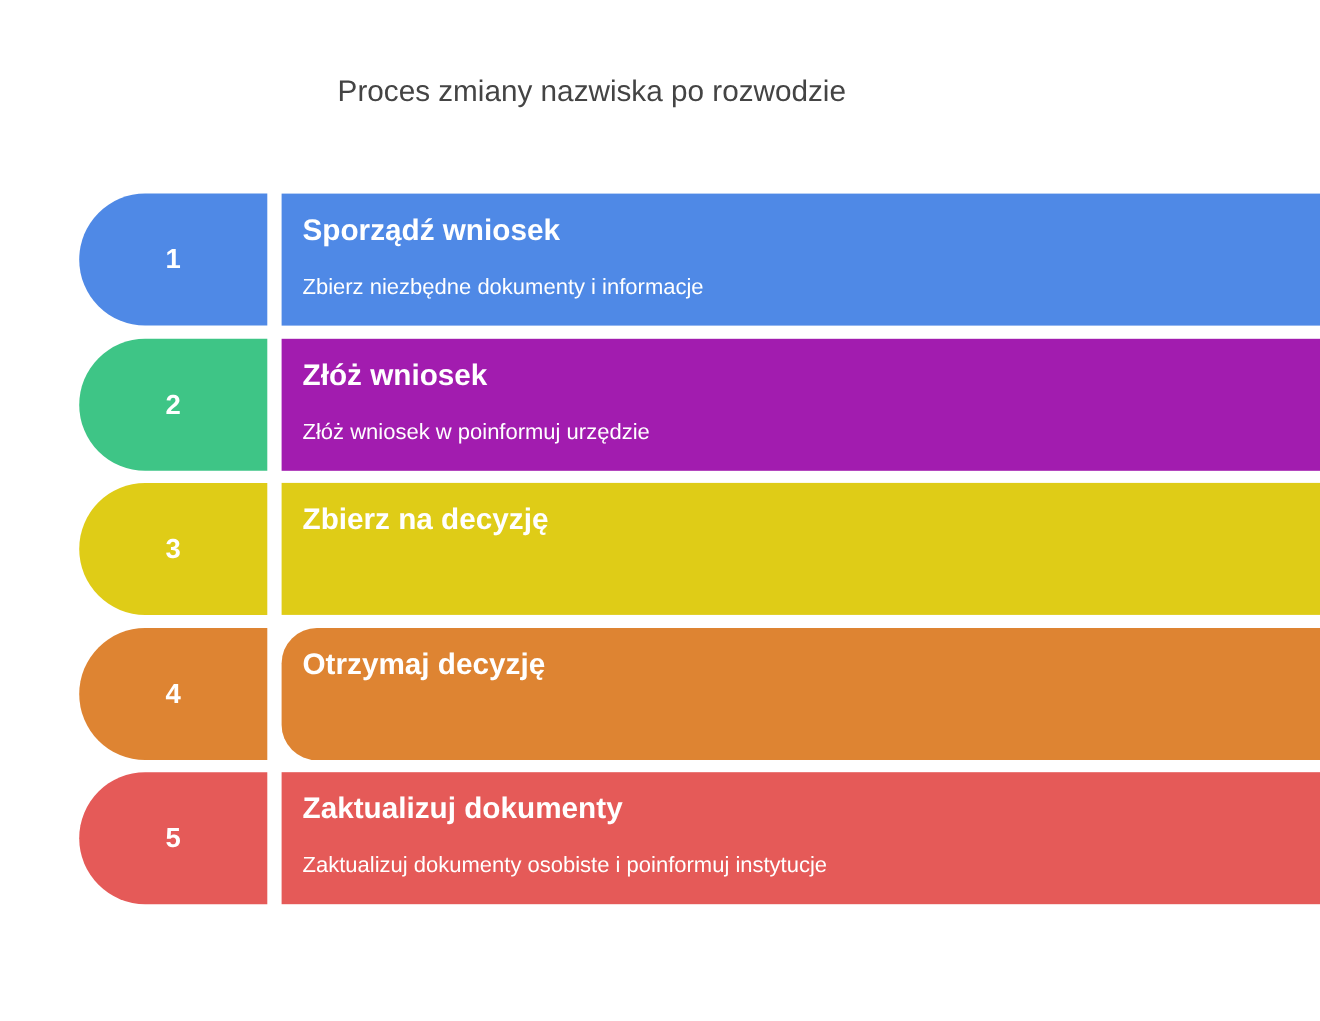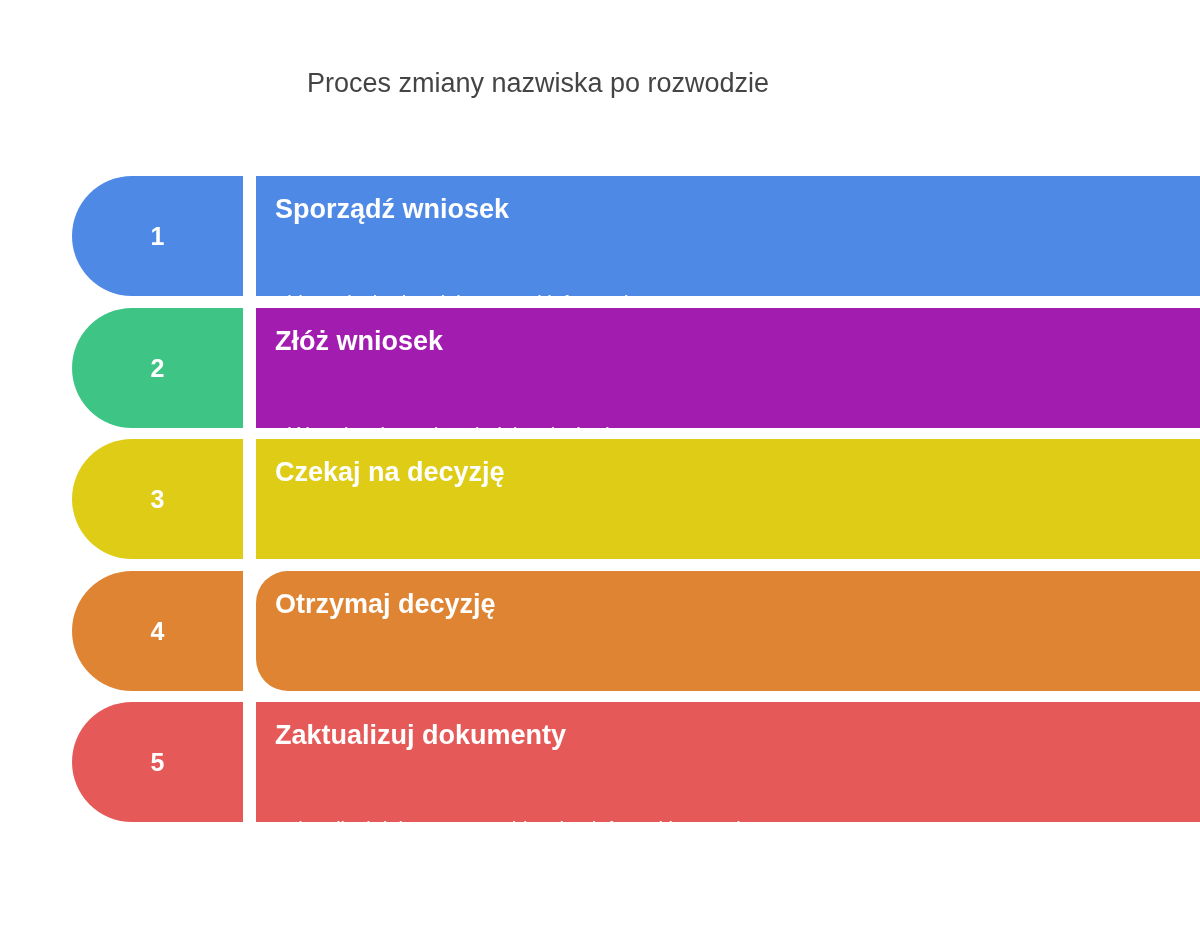--- a/index.html
+++ b/index.html
@@ -9,21 +9,21 @@
            font-size: 27px; color: #444444; font-family: "Liberation Sans", sans-serif; }
   .row { position: absolute; left: 72px; width: 1056px; height: 120px; }
   .tab { position: absolute; left: 0; top: 0; width: 171px; height: 120px;
          border-radius: 60px 0 0 60px; display: flex; align-items: center; justify-content: center;
          color: #ffffff; font-weight: bold; font-size: 25px; padding-left: 0; }
   .tab span { margin-left: 0px; }
   .panel { position: absolute; left: 184px; top: 0; width: 976px; height: 120px; }
   .step-title { position: absolute; left: 19px; top: 18px; color: #ffffff;
                 font-weight: bold; font-size: 27px; white-space: nowrap; }
   .step-desc { position: absolute; left: 19px; top: 74px; color: #ffffff;
-               font-size: 20px; white-space: nowrap; margin-top: 42px; }
+               font-size: 20px; white-space: nowrap; }
 </style>
 </head>
 <body>
 
 <div class="title">Proces zmiany nazwiska po rozwodzie</div>
 
 <div class="row" style="top:176px">
   <div class="tab" style="background: rgb(79, 137, 230);">
       <span>1</span>
     </div>
@@ -32,30 +32,30 @@
     <div class="step-desc">Zbierz niezbędne dokumenty i informacje</div>
   </div>
 </div>
 
 <div class="row" style="top:308px">
   <div class="tab" style="background: rgb(62, 197, 134);">
       <span>2</span>
     </div>
   <div class="panel" style="background: #a21caf;">
     <div class="step-title">Złóż wniosek</div>
-    <div class="step-desc">Złóż wniosek w odpowiednim niezbędne</div>
+    <div class="step-desc">Złóż wniosek w poinformuj urzędzie</div>
   </div>
 </div>
 
 <div class="row" style="top:439px">
   <div class="tab" style="background: rgb(223, 204, 23);">
       <span>3</span>
     </div>
   <div class="panel" style="background: rgb(223, 204, 23);">
-    <div class="step-title">Czekaj na decyzję</div>
+    <div class="step-title">Zbierz na decyzję</div>
   </div>
 </div>
 
 <div class="row" style="top:571px">
   <div class="tab" style="background: rgb(222, 132, 50);">
       <span>4</span>
     </div>
   <div class="panel" style="background: rgb(222, 132, 50); border-radius: 32px;">
     <div class="step-title">Otrzymaj decyzję</div>
   </div>

